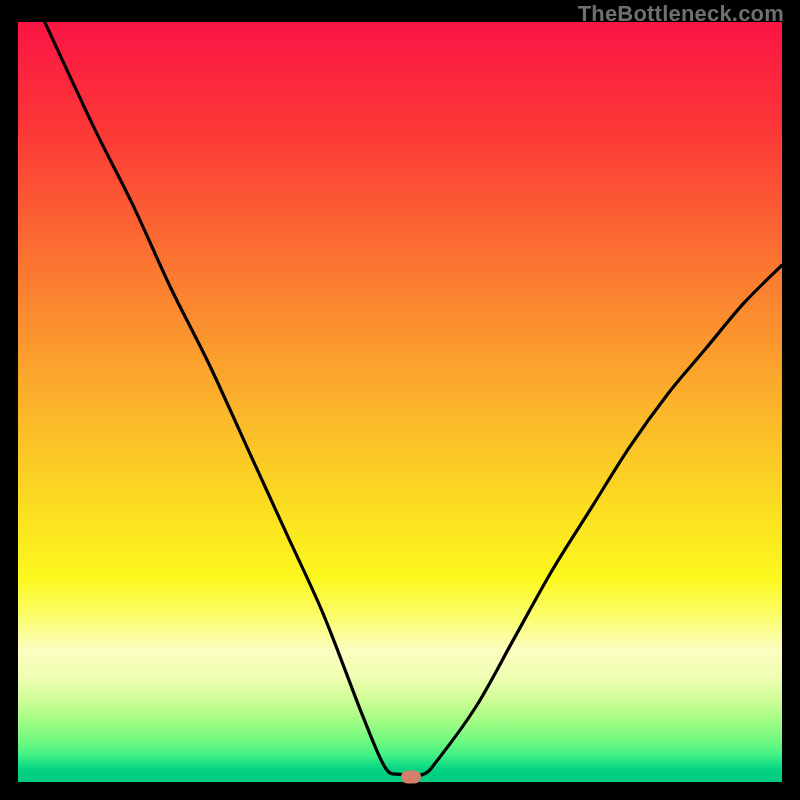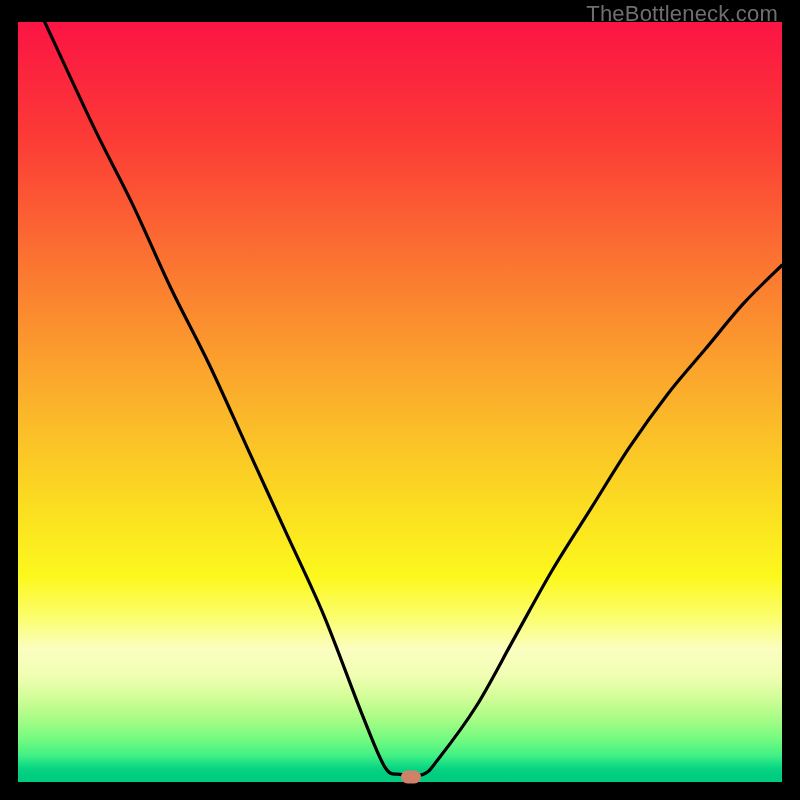--- a/index.html
+++ b/index.html
@@ -54,25 +54,25 @@
     position: absolute;
     width: 20px;
     height: 13px;
     background: #d1806a;
     border-radius: 7px;
     transform: translate(-50%, -50%);
   }
   .watermark {
     position: absolute;
     top: 1px;
-    right: 22px;
+    right: 16px;
     color: #6f6f6f;
     font-size: 22px;
     letter-spacing: 0.2px;
-    font-weight: 400;
+    font-weight: 700;
   }
 </style>
 </head>
 <body>
 <div class="container">
   <div class="plot-area">
     <svg class="curve-svg" viewBox="0 0 764 760" preserveAspectRatio="none">
       <path id="curve-path" d="M 26.74 0.00 C 35.02 17.73 61.76 76.00 76.40 106.40 C 91.04 136.80 101.87 155.80 114.60 182.40 C 127.33 209.00 140.07 239.40 152.80 266.00 C 165.53 292.60 178.27 315.40 191.00 342.00 C 203.73 368.60 216.47 397.73 229.20 425.60 C 241.93 453.47 254.67 481.33 267.40 509.20 C 280.13 537.07 292.87 562.40 305.60 592.80 C 318.33 623.20 333.61 666.27 343.80 691.60 C 353.99 716.93 360.35 734.67 366.72 744.80 C 373.09 754.93 375.63 751.13 382.00 752.40 C 388.37 753.67 398.55 754.93 404.92 752.40 C 411.29 749.87 411.29 748.60 420.20 737.20 C 429.11 725.80 445.67 704.27 458.40 684.00 C 471.13 663.73 483.87 638.40 496.60 615.60 C 509.33 592.80 522.07 568.73 534.80 547.20 C 547.53 525.67 560.27 506.67 573.00 486.40 C 585.73 466.13 598.47 444.60 611.20 425.60 C 623.93 406.60 636.67 388.87 649.40 372.40 C 662.13 355.93 674.87 342.00 687.60 326.80 C 700.33 311.60 713.07 295.13 725.80 281.20 C 738.53 267.27 757.63 249.53 764.00 243.20 " fill="none" stroke="#000" stroke-width="3.2" stroke-linejoin="round" stroke-linecap="round"></path>
     </svg>
     <div class="marker" id="marker" style="left: 393.46px; top: 754.68px;"></div>

